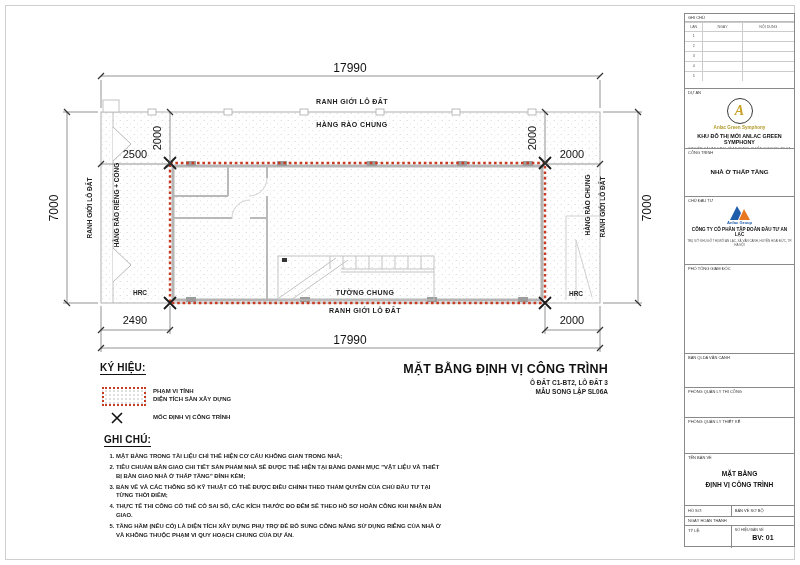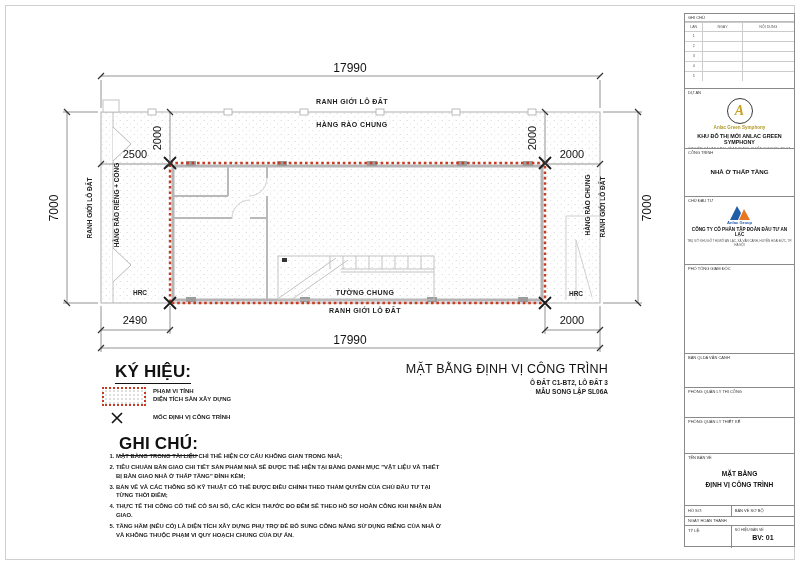--- a/index.html
+++ b/index.html
@@ -6,36 +6,36 @@
   .sheet {
     position:relative; width:800px; height:565px; background:#ffffff;
     font-family:"Liberation Sans","DejaVu Sans",sans-serif; overflow:hidden;
     margin:0 auto;
   }
   .frame { position:absolute; left:5px; top:5px; width:788px; height:553px;
     border:1px solid #cfcfcf; pointer-events:none; }
   .plan-svg { position:absolute; left:0; top:0; }
 
   
-  .heading { position:absolute; font-size:17px; font-weight:bold; color:#111;
-    border-bottom:1.5px solid #111; padding-bottom:1px; letter-spacing:0.2px;margin-left:15px; }
+  .heading { position:absolute; font-size:10px; font-weight:bold; color:#111;
+    border-bottom:1.5px solid #111; padding-bottom:1px; letter-spacing:0.2px; }
   .legend-swatch { position:absolute; left:102px; top:387px; width:40px; height:15px;
     border:2px dotted #c63b22;
     background-image: radial-gradient(circle,#b9b9b9 0.6px, rgba(0,0,0,0) 0.8px);
     background-size:4px 4px; }
   .legend-text { position:absolute; font-size:6px; font-weight:bold; color:#222; }
   .legend-marker { position:absolute; left:110px; top:412px; }
   .notes-list { position:absolute; left:103px; top:452px; width:327px; margin:0;
     padding-left:13px; }
   .notes-list li { font-size:5.9px; font-weight:bold; color:#222; line-height:1.45;
     margin-bottom:2.5px; }
 
   
   .dwg-title { position:absolute; left:380px; top:362px; width:228px; text-align:right; }
-  .dwg-title .main { font-size:12.5px; font-weight:normal; color:#111; letter-spacing:0.2px; }
+  .dwg-title .main { font-size:12.5px; font-weight:bold; color:#111; letter-spacing:0.2px; }
   .dwg-title .sub  { font-size:6.5px; font-weight:bold; color:#222; margin-top:2.5px; }
 
   
   .tb { position:absolute; left:684px; top:13px; width:111px; height:534px;
     border:1px solid #8a8a8a; background:#fff; box-sizing:border-box; color:#222; }
   .tb-sec { border-bottom:1px solid #8a8a8a; box-sizing:border-box; position:relative; overflow:hidden; }
   .tb-label { font-size:4px; color:#333; padding:2px 3px 0; line-height:1.2; }
   .rev-head { display:grid; grid-template-columns:16% 36% 48%; font-size:3.6px; color:#555;
     text-align:center; border-top:1px solid #bbb; }
   .rev-row  { display:grid; grid-template-columns:16% 36% 48%; font-size:3.6px; color:#555;

